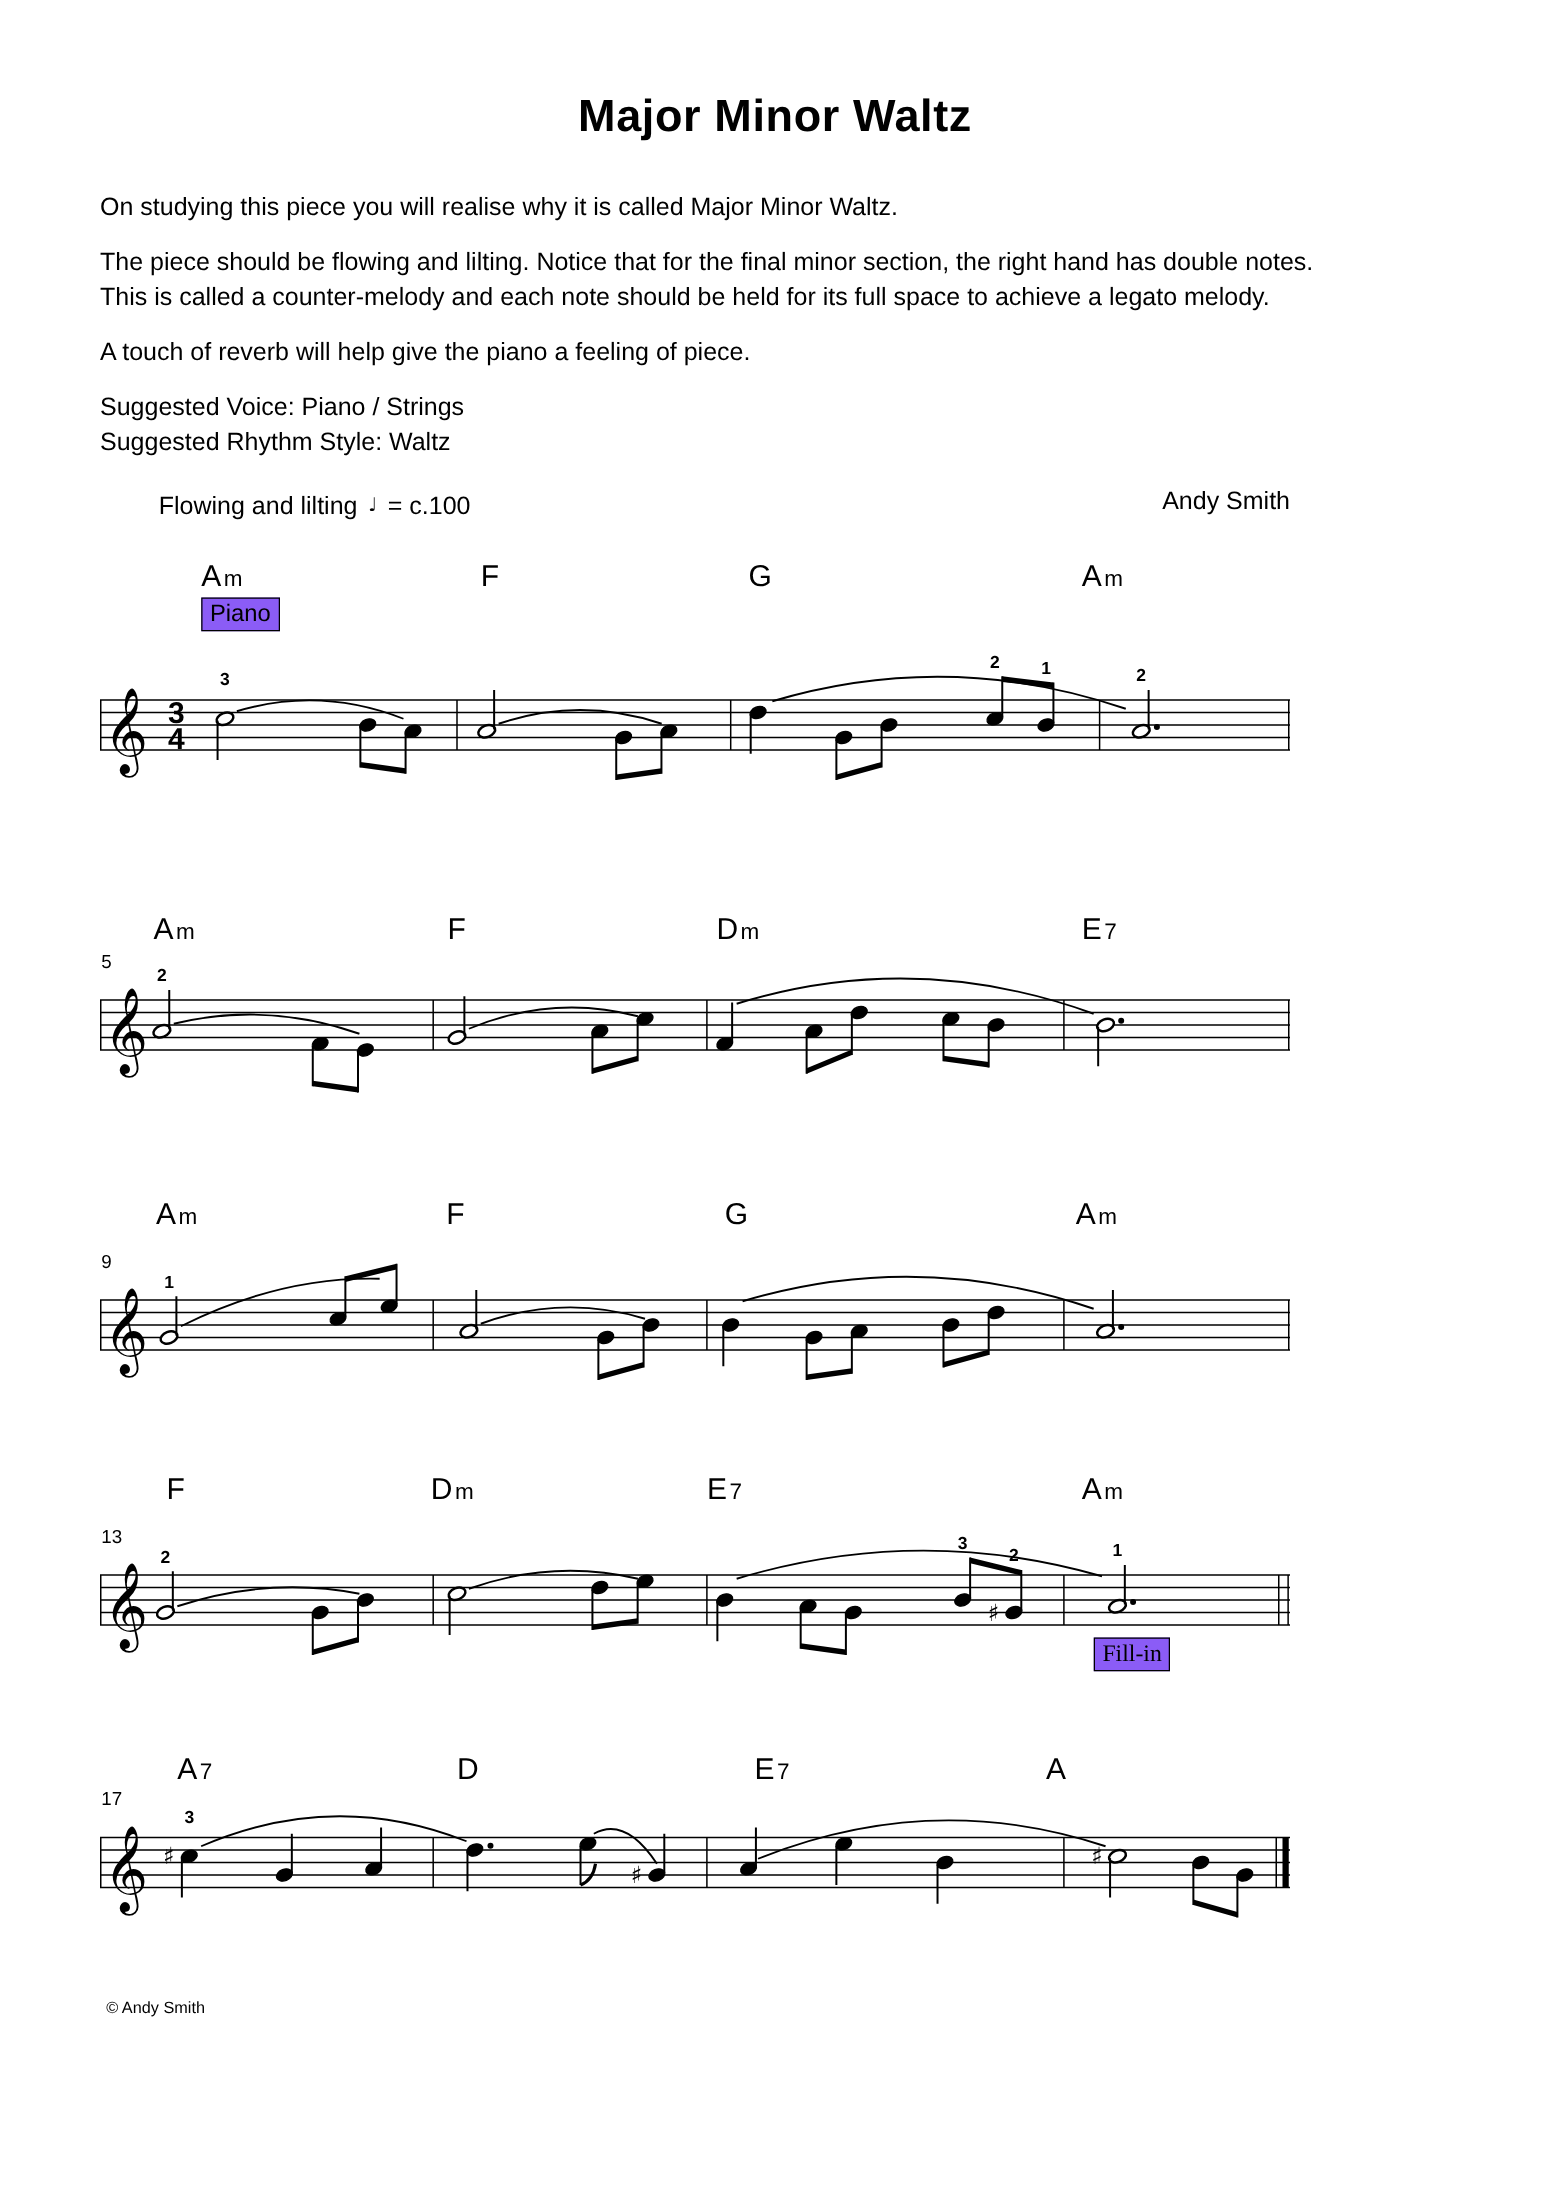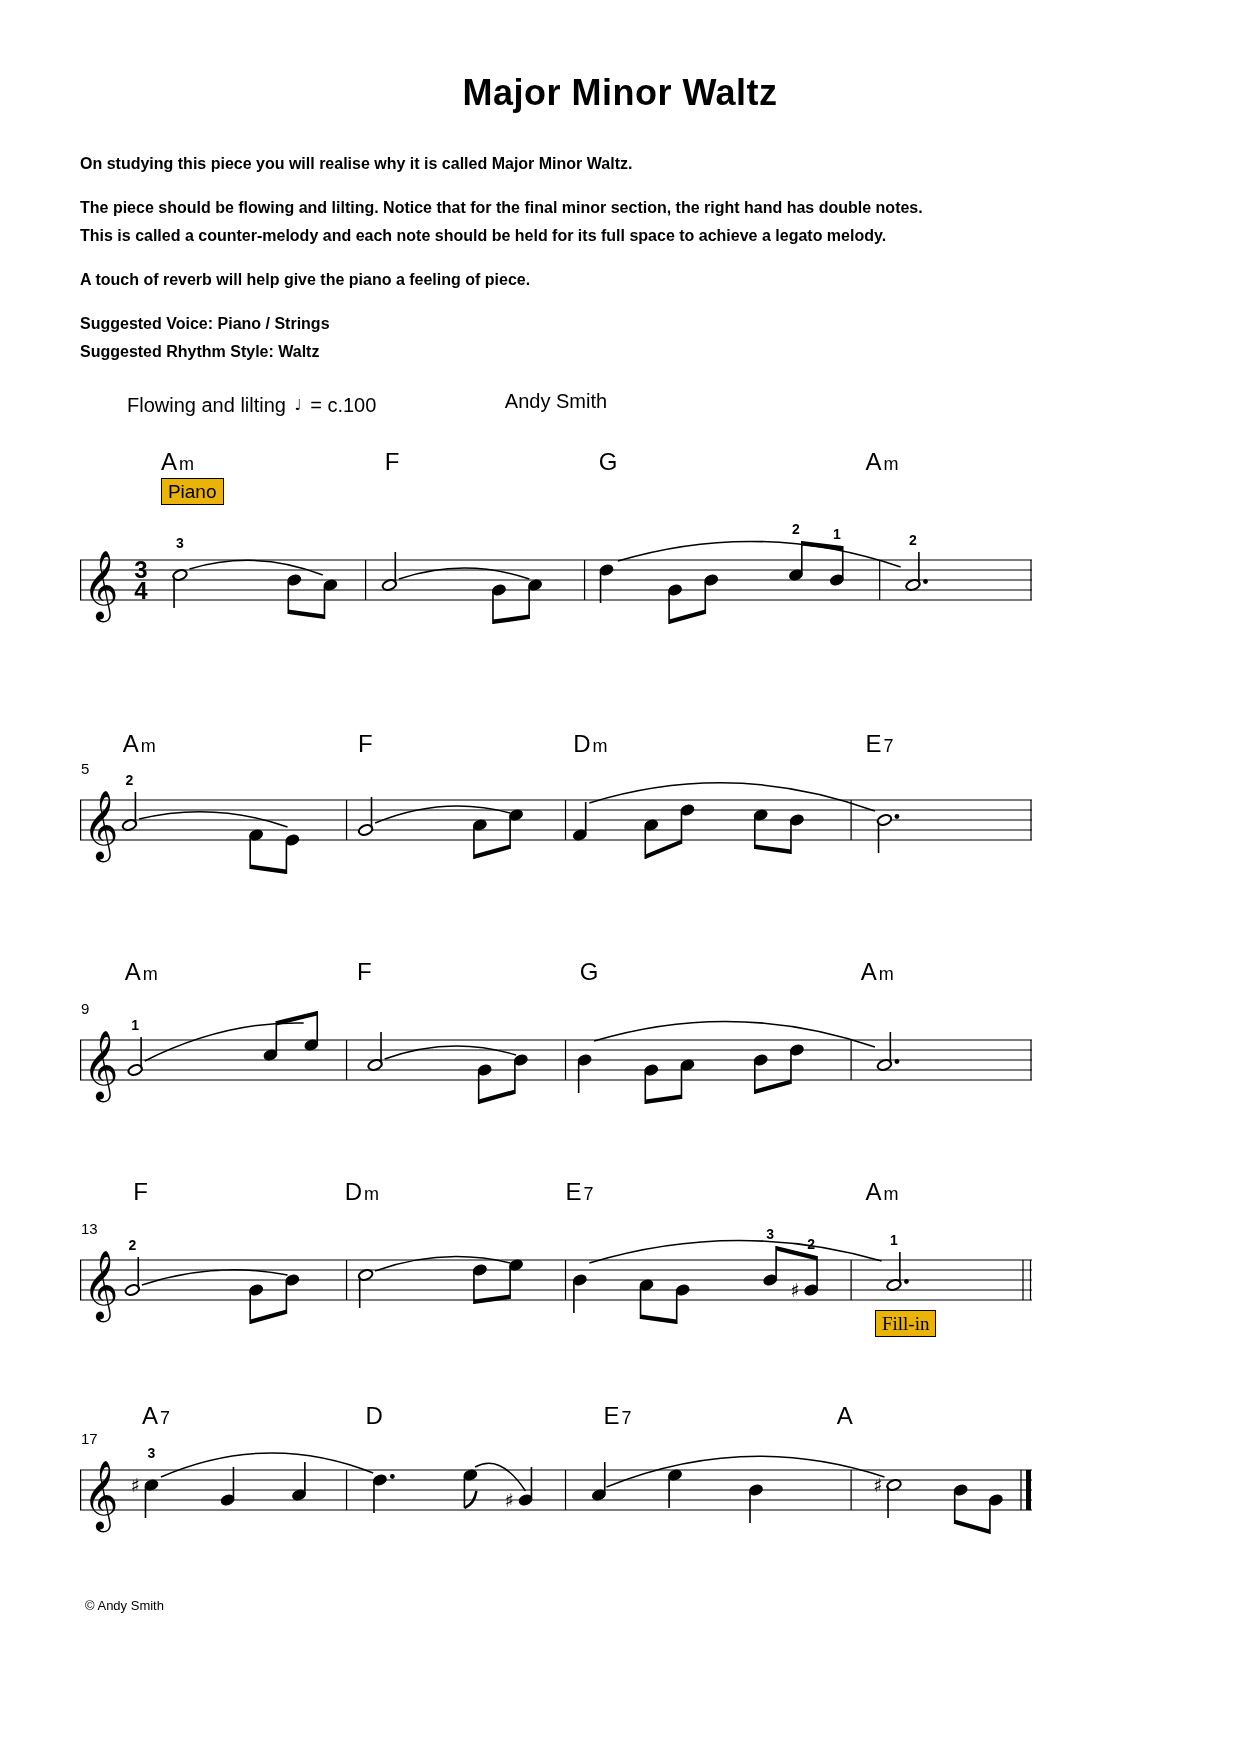--- a/index.html
+++ b/index.html
@@ -1,28 +1,28 @@
 <!DOCTYPE html>
 <html><head>
 <meta charset="utf-8">
 <style>
   html,body{margin:0;padding:0;background:#e8e8e8;}
   .page{position:relative;width:1240px;height:1754px;background:#ffffff;margin:0 auto;
         font-family:"Liberation Sans",sans-serif;color:#000;overflow:hidden;}
   .title{position:absolute;top:72px;left:0;width:100%;text-align:center;
          font-size:36px;font-weight:bold;letter-spacing:.5px;}
-  .bodyline{position:absolute;left:80px;font-size:16px;white-space:nowrap;font-weight:bold;}
+  .bodyline{position:absolute;left:80px;font-size:20px;white-space:nowrap;}
   .tempo{position:absolute;left:127px;top:394px;font-size:20px;}
   .tempo .noteglyph{font-family:"DejaVu Sans",sans-serif;font-size:15px;position:relative;top:-2px;padding:0 3px;}
-  .composer{position:absolute;left:80px;top:390px;width:952px;text-align:center;font-size:20px;}
+  .composer{position:absolute;left:80px;top:390px;width:952px;text-align:right;font-size:20px;}
   .chord{position:absolute;white-space:nowrap;}
   .chord .root{font-size:24px;}
   .chord .suffix{font-size:18px;margin-left:2px;}
   .boxlabel{position:absolute;border:1.5px solid #000;font-size:19px;line-height:25px;
-            padding:0 6px;background:#eab308;}
+            padding:0 6px;background:#8b5cf6;}
   .footer{position:absolute;left:85px;top:1598px;font-size:13px;}
   svg.system{position:absolute;overflow:visible;}
   svg text{font-family:"Liberation Sans",sans-serif;}
   svg text.musfont{font-family:"DejaVu Sans",sans-serif;}
 </style>
 </head>
 <body>
 
 <div class="page">
   <div class="title">Major Minor Waltz</div>

